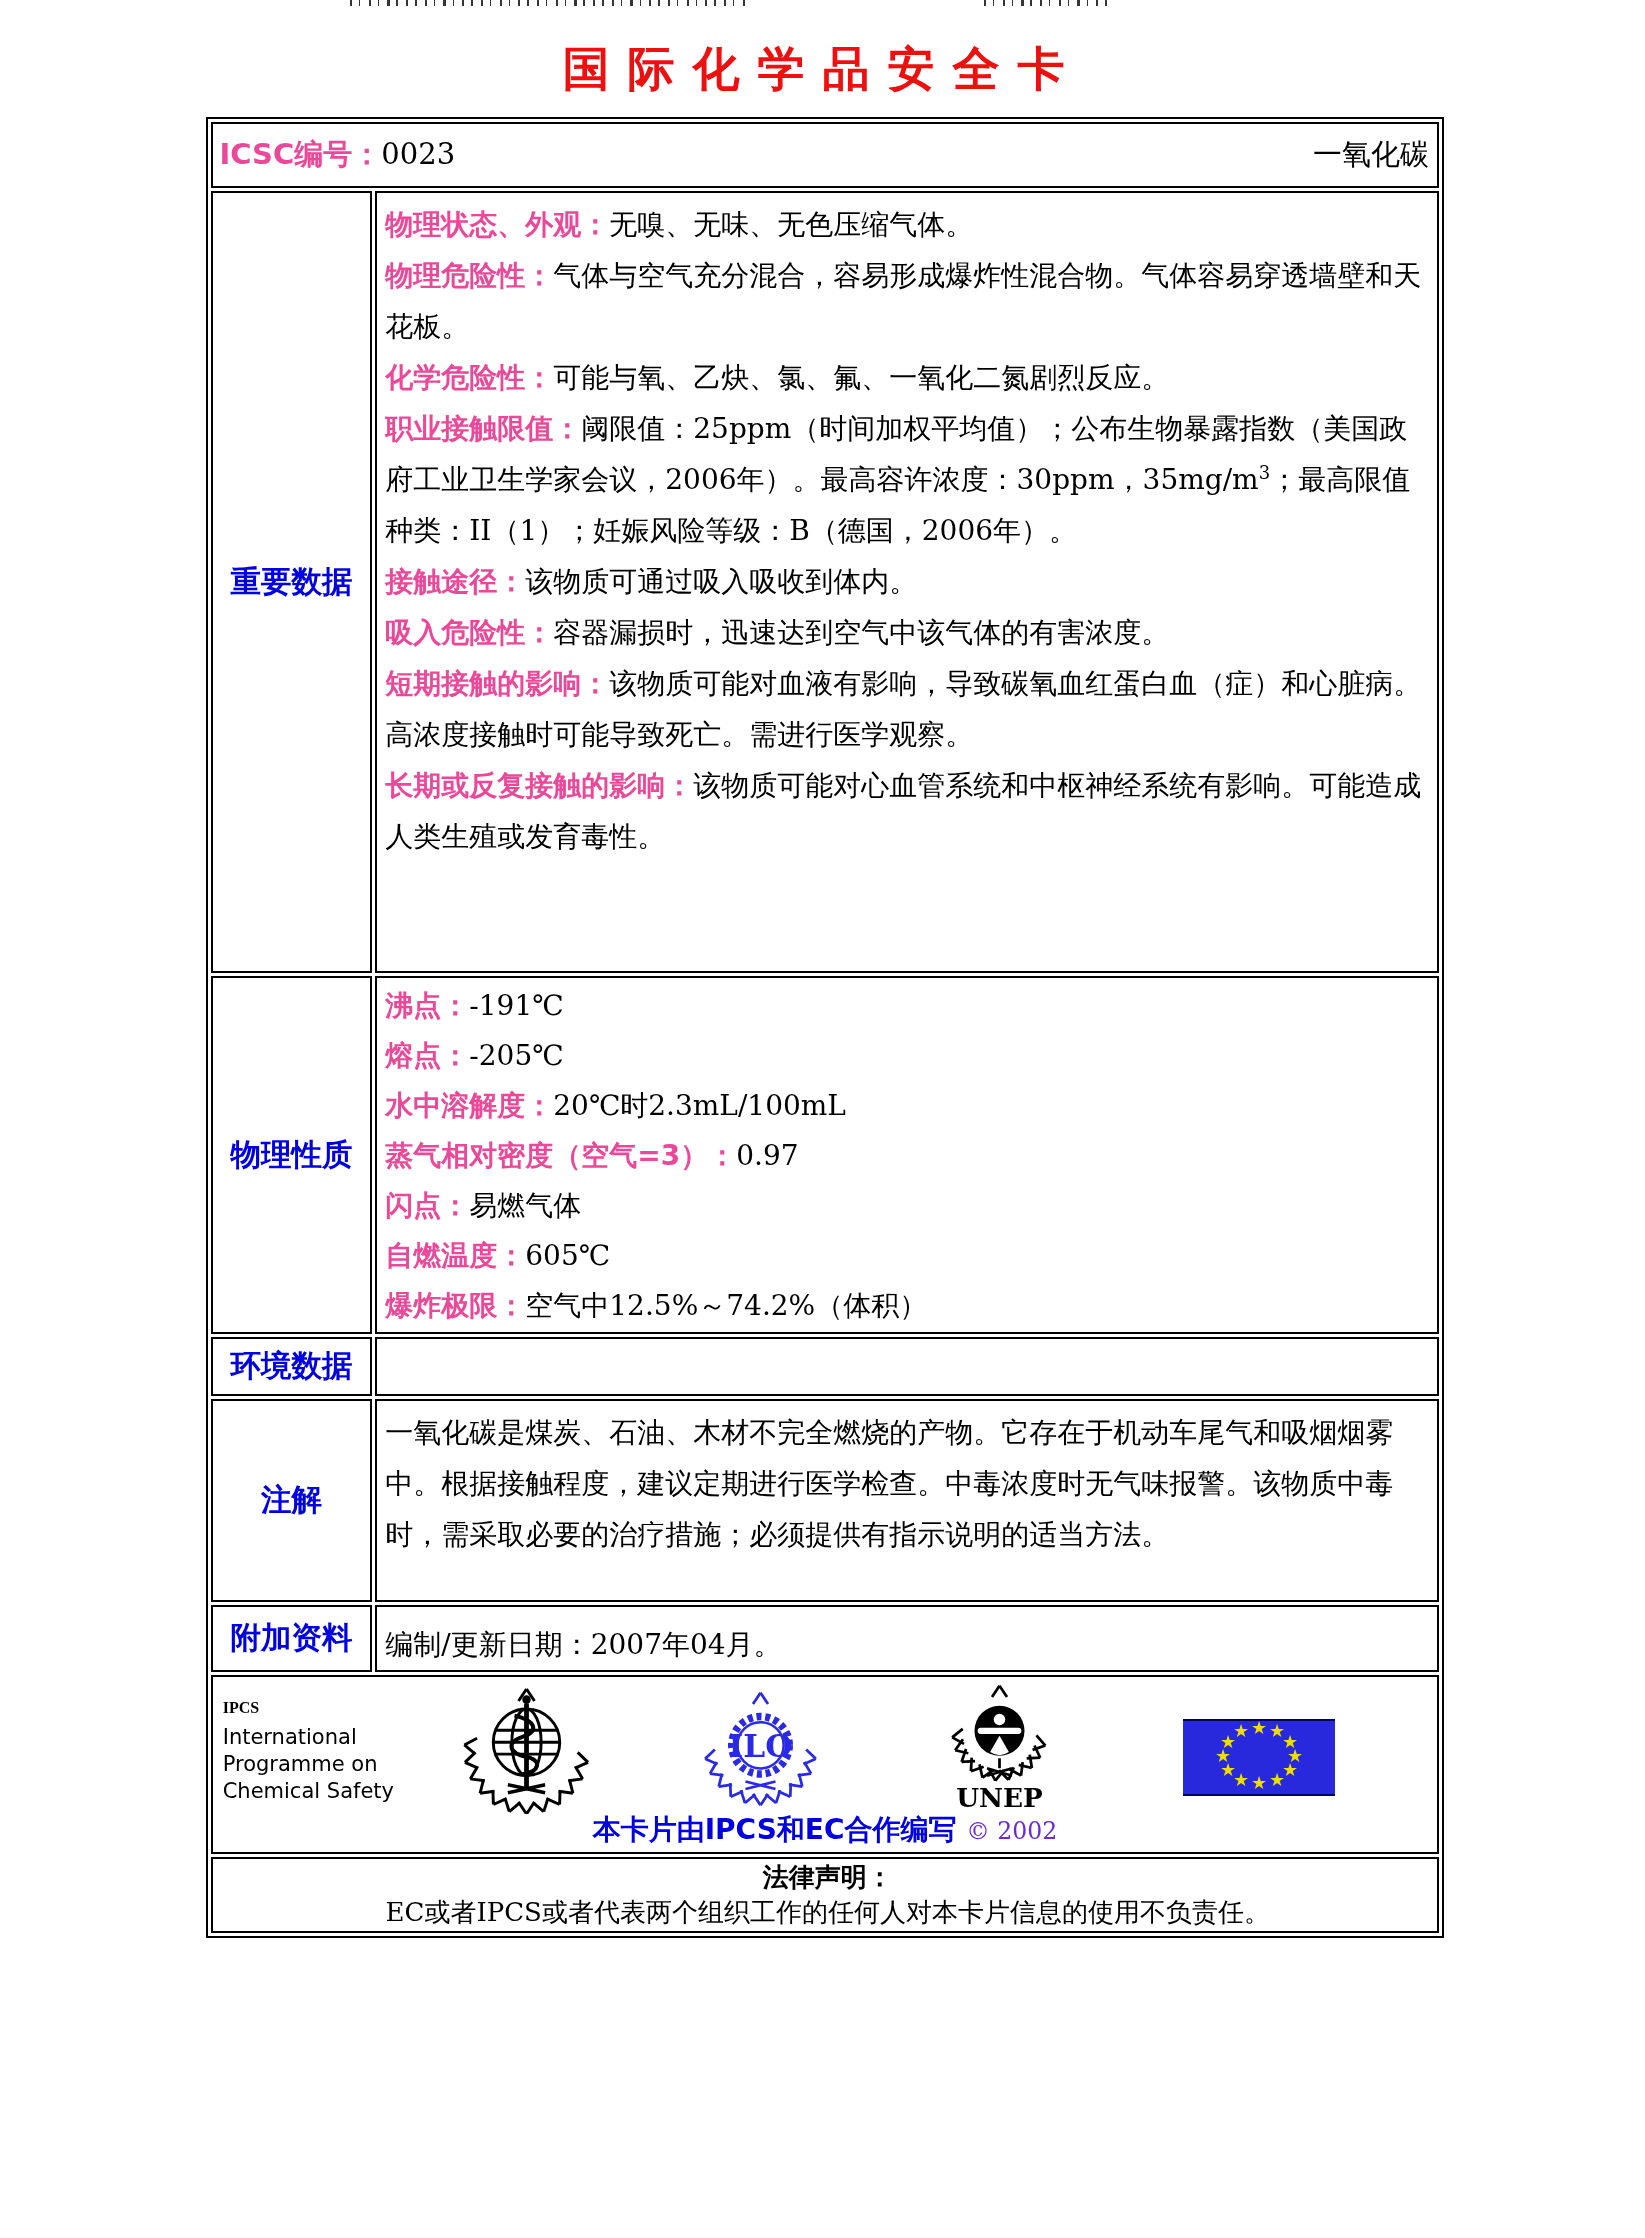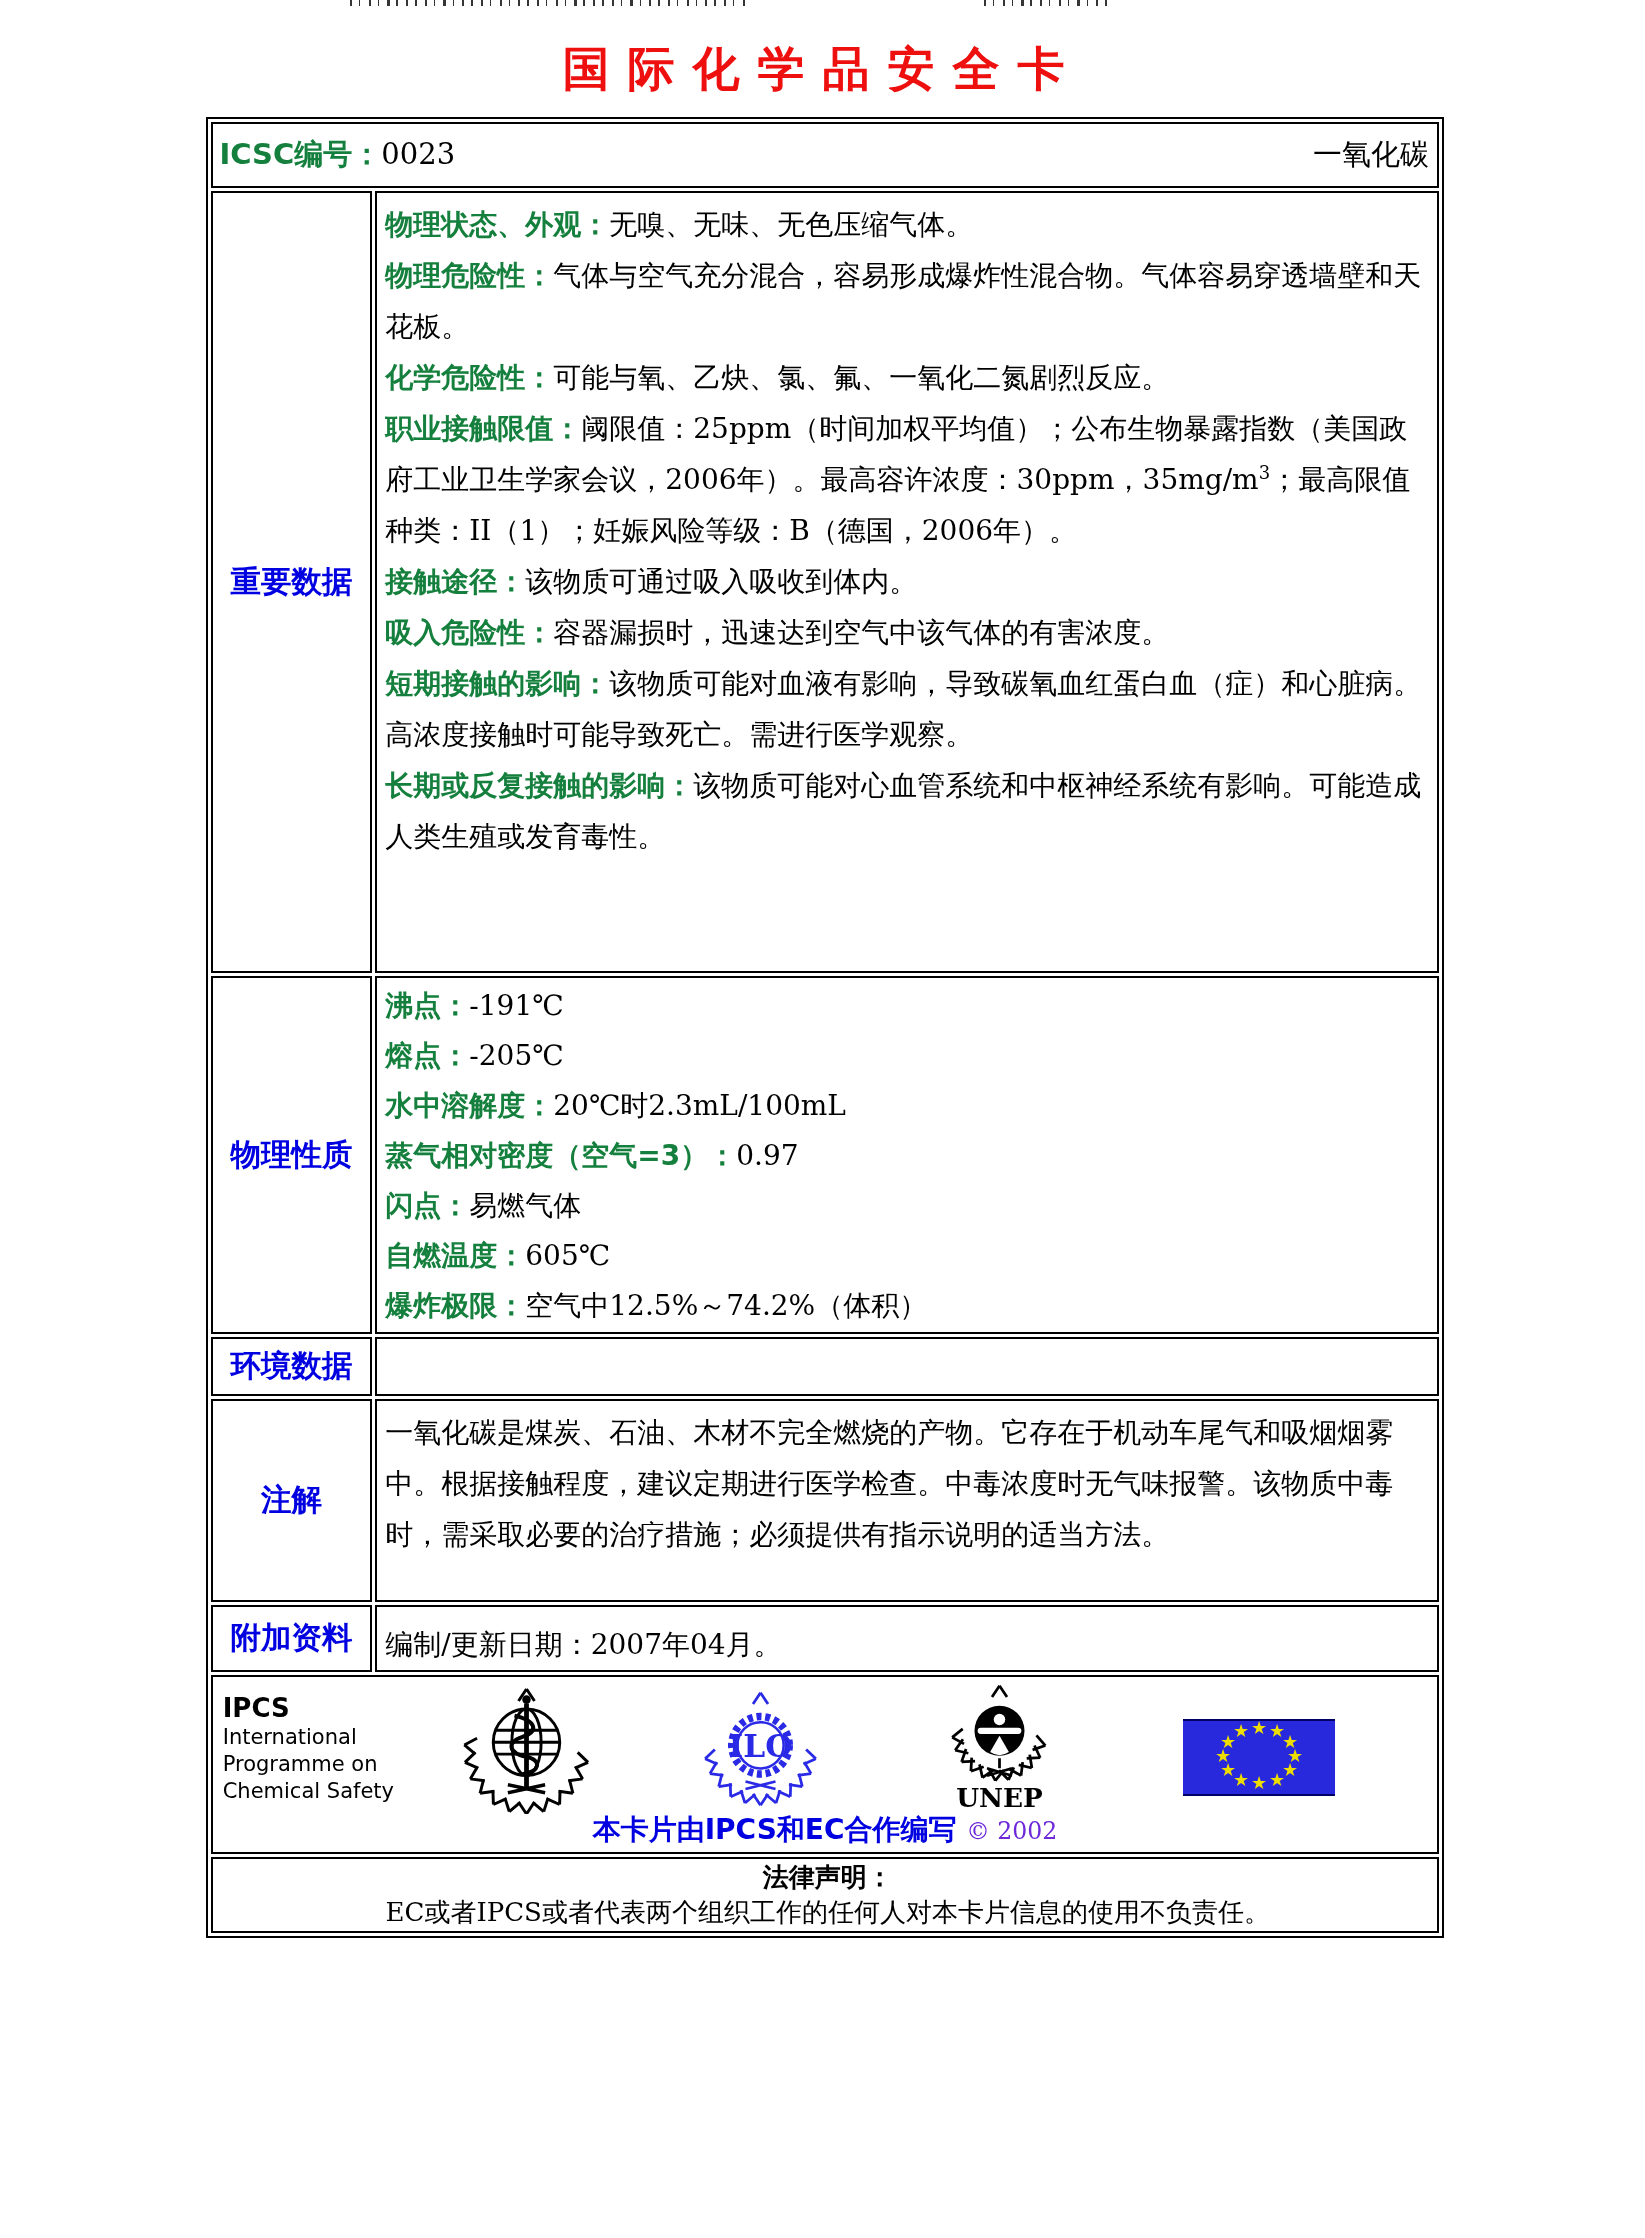--- a/index.html
+++ b/index.html
@@ -19,36 +19,36 @@
 
   table.card{margin:21px 0 0 206px;border-collapse:separate;border-spacing:3.5px;
     border:2.8px solid #000;table-layout:fixed;width:1238px;background:#fff;}
   td{border:2.8px solid #000;background:#fff;overflow:hidden;}
 
   td.rowlabel{text-align:center;vertical-align:middle;color:#0000e0;
     font-family:"DejaVu Sans","Liberation Sans",sans-serif;
     font-weight:bold;font-size:30.5px;}
   td.content{vertical-align:top;padding:5.5px 7px 0 8.3px;font-size:28px;line-height:51px;}
   td.content.props{line-height:50px;padding-top:2.8px;}
-  .blbl{color:#15803d;font-weight:bold;
+  .blbl{color:#ec4899;font-weight:bold;
     font-family:"DejaVu Sans","Liberation Sans",sans-serif;}
   p.para{margin:0;}
   sup.s3{font-size:18px;line-height:0;vertical-align:super;}
 
   .hdr-flex{display:flex;justify-content:space-between;align-items:center;
     height:100%;padding:0 7px 0 5.5px;font-size:29px;}
   .hdr-left .blbl{font-size:29px;}
 
   .legal-flex{display:flex;align-items:center;height:100%;padding-left:5.5px;font-size:26px;flex-direction:column;}
   .legal-flex .llbl{font-weight:bold;font-family:"DejaVu Sans","Liberation Sans",sans-serif;}
 
   td.logos{position:relative;padding:0;}
   .ipcs{position:absolute;left:9.7px;top:15.2px;
     font-family:"DejaVu Sans","Liberation Sans",sans-serif;}
-  .ipcs .acr{font-size:26px;font-weight:bold;line-height:32px;}
+  .ipcs .acr{font-size:16px;font-weight:bold;line-height:32px;font-family:Liberation Serif, serif;}
   .ipcs .ln{font-size:21px;line-height:27px;}
   .logo{position:absolute;}
   #who{left:244px;top:4.2px;}
   #ilo{left:485px;top:7px;}
   #unep{left:724px;top:2.8px;}
   .euflag{position:absolute;left:970px;top:42px;width:152px;height:73px;
     background:#2828dc;border-top:2.8px solid #000066;border-bottom:2.8px solid #000066;}
   .star{position:absolute;color:#eedd00;font-size:18px;line-height:18px;width:18px;
     text-align:center;font-family:"DejaVu Sans","Liberation Sans",sans-serif;}
   .caption{position:absolute;left:0;right:0;bottom:2.8px;text-align:center;}

